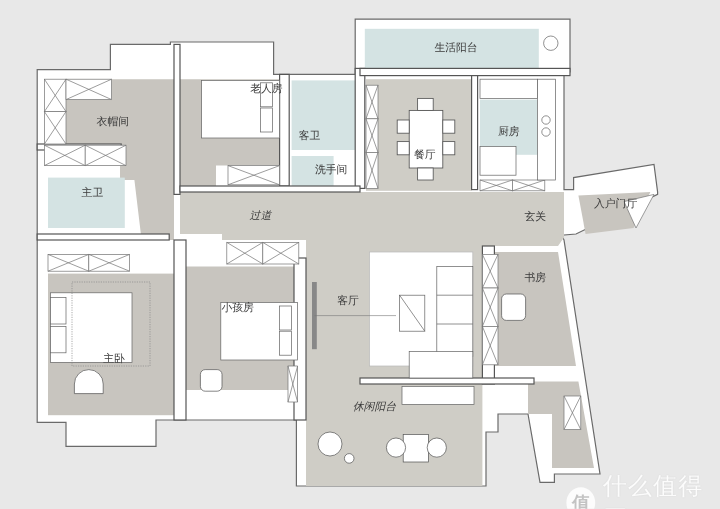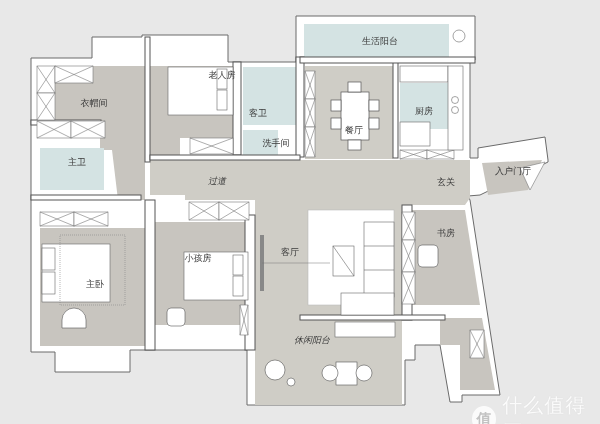--- a/index.html
+++ b/index.html
@@ -201,19 +201,19 @@
 <div class="lbl" style="left:380px;top:41px;">生活阳台</div>
 <div class="lbl" style="left:354px;top:130px;">餐厅</div>
 <div class="lbl" style="left:424px;top:111px;">厨房</div>
 <div class="lbl" style="left:77px;top:162px;">主卫</div>
 <div class="lbl" style="left:217px;top:181px;font-style:italic;">过道</div>
 <div class="lbl" style="left:432px;top:182px;margin-left:14px;">玄关</div>
 <div class="lbl" style="left:513px;top:171px;">入户门厅</div>
 <div class="lbl" style="left:290px;top:252px;">客厅</div>
 <div class="lbl" style="left:198px;top:258px;">小孩房</div>
 <div class="lbl" style="left:446px;top:233px;">书房</div>
-<div class="lbl" style="left:95px;top:284px;text-align:right;">主卧</div>
+<div class="lbl" style="left:95px;top:300px;text-align:right;">主卧</div>
 <div class="lbl" style="left:312px;top:340px;font-style:italic;">休闲阳台</div>
 
 <div class="wm">
   <div class="wm-badge">值</div>
   <div class="wm-text">什么值得买</div>
 </div>
 
 </body></html>

